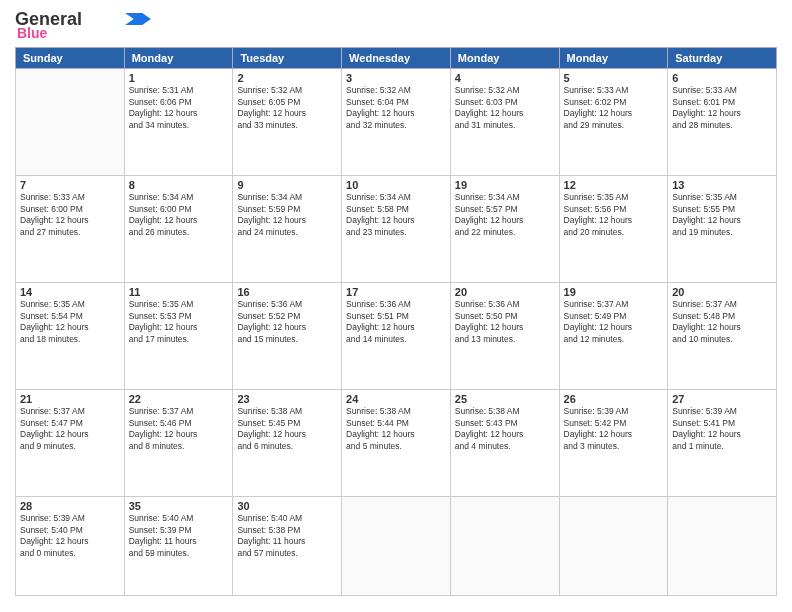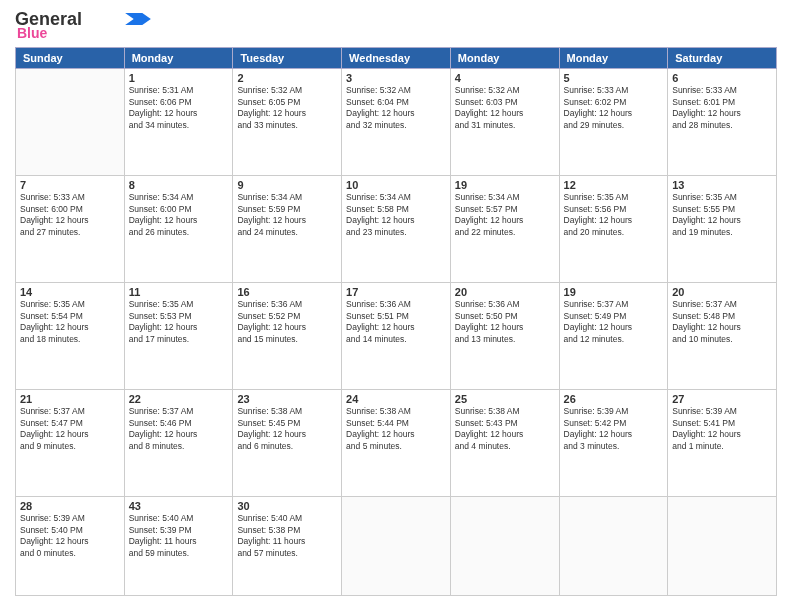--- a/index.html
+++ b/index.html
@@ -331,21 +331,21 @@
         </tr>
         <tr class="last-row">
           <td>
             <span class="day-num">28</span>
             <div class="cell-text" style="white-space: pre-line;">Sunrise: 5:39 AM
 Sunset: 5:40 PM
 Daylight: 12 hours
 and 0 minutes.</div>
           </td>
           <td>
-            <span class="day-num">43</span>
+            <span class="day-num">35</span>
             <div class="cell-text" style="white-space: pre-line;">Sunrise: 5:40 AM
 Sunset: 5:39 PM
 Daylight: 11 hours
 and 59 minutes.</div>
           </td>
           <td>
             <span class="day-num">30</span>
             <div class="cell-text" style="white-space: pre-line;">Sunrise: 5:40 AM
 Sunset: 5:38 PM
 Daylight: 11 hours

